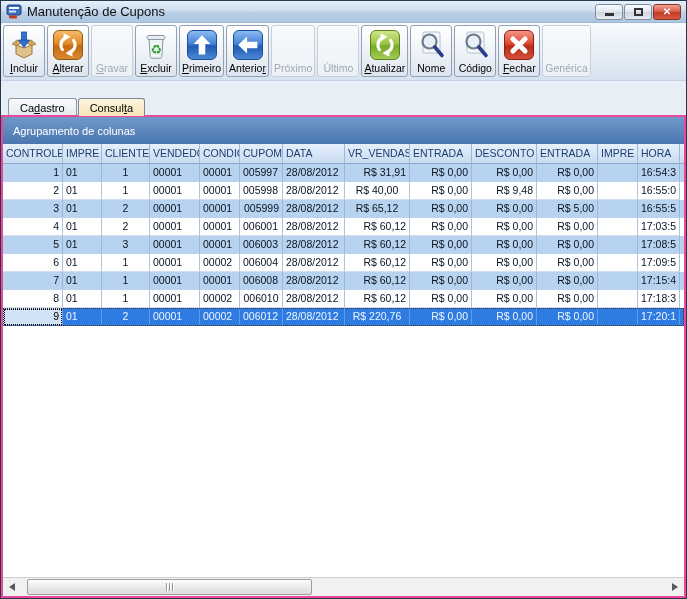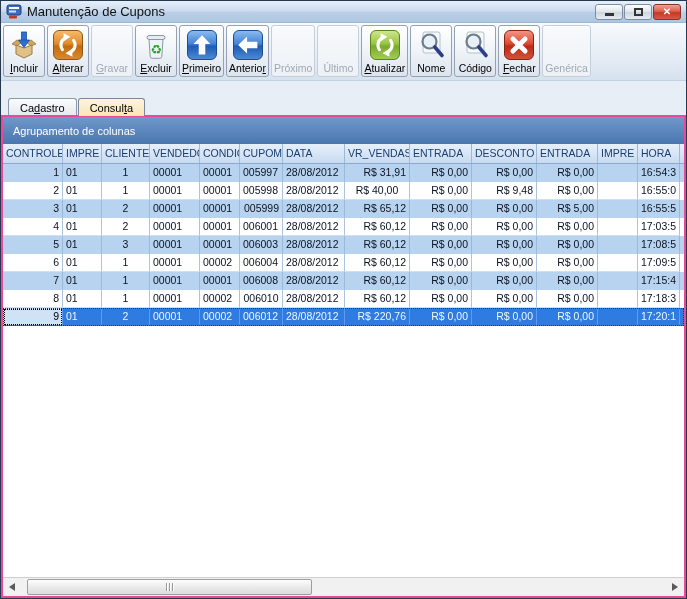--- a/index.html
+++ b/index.html
@@ -315,21 +315,21 @@
           <div class="gcell" style="width: 42px; text-align: right;">16:55:0</div>
         </div>
         <div class="grow alt">
           <div class="gcell" style="width: 60px; text-align: right;">3</div>
           <div class="gcell" style="width: 39px; text-align: left;">01</div>
           <div class="gcell" style="width: 48px; text-align: center;">2</div>
           <div class="gcell" style="width: 50px; text-align: left;">00001</div>
           <div class="gcell" style="width: 40px; text-align: left;">00001</div>
           <div class="gcell" style="width: 43px; text-align: right;">005999</div>
           <div class="gcell" style="width: 62px; text-align: left;">28/08/2012</div>
-          <div class="gcell" style="width: 65px; text-align: right;">R$ 65,12</div>
+          <div class="gcell" style="width: 65px; text-align: center;">R$ 65,12</div>
           <div class="gcell" style="width: 62px; text-align: right;">R$ 0,00</div>
           <div class="gcell" style="width: 65px; text-align: right;">R$ 0,00</div>
           <div class="gcell" style="width: 61px; text-align: right;">R$ 5,00</div>
           <div class="gcell" style="width: 40px; text-align: left;"></div>
           <div class="gcell" style="width: 42px; text-align: right;">16:55:5</div>
         </div>
         <div class="grow">
           <div class="gcell" style="width: 60px; text-align: right;">4</div>
           <div class="gcell" style="width: 39px; text-align: left;">01</div>
           <div class="gcell" style="width: 48px; text-align: center;">2</div>
@@ -405,21 +405,21 @@
           <div class="gcell" style="width: 42px; text-align: right;">17:18:3</div>
         </div>
         <div class="grow selected">
           <div class="gcell focus" style="width: 60px; text-align: right;">9</div>
           <div class="gcell" style="width: 39px; text-align: left;">01</div>
           <div class="gcell" style="width: 48px; text-align: center;">2</div>
           <div class="gcell" style="width: 50px; text-align: left;">00001</div>
           <div class="gcell" style="width: 40px; text-align: left;">00002</div>
           <div class="gcell" style="width: 43px; text-align: left;">006012</div>
           <div class="gcell" style="width: 62px; text-align: left;">28/08/2012</div>
-          <div class="gcell" style="width: 65px; text-align: right;">R$ 220,76</div>
+          <div class="gcell" style="width: 65px; text-align: center;">R$ 220,76</div>
           <div class="gcell" style="width: 62px; text-align: right;">R$ 0,00</div>
           <div class="gcell" style="width: 65px; text-align: right;">R$ 0,00</div>
           <div class="gcell" style="width: 61px; text-align: right;">R$ 0,00</div>
           <div class="gcell" style="width: 40px; text-align: left;"></div>
           <div class="gcell" style="width: 42px; text-align: right;">17:20:1</div>
         </div>
       </div>
     <div class="hscroll">
       <div class="sb-arrow">
           <span class="tri-left"></span>

